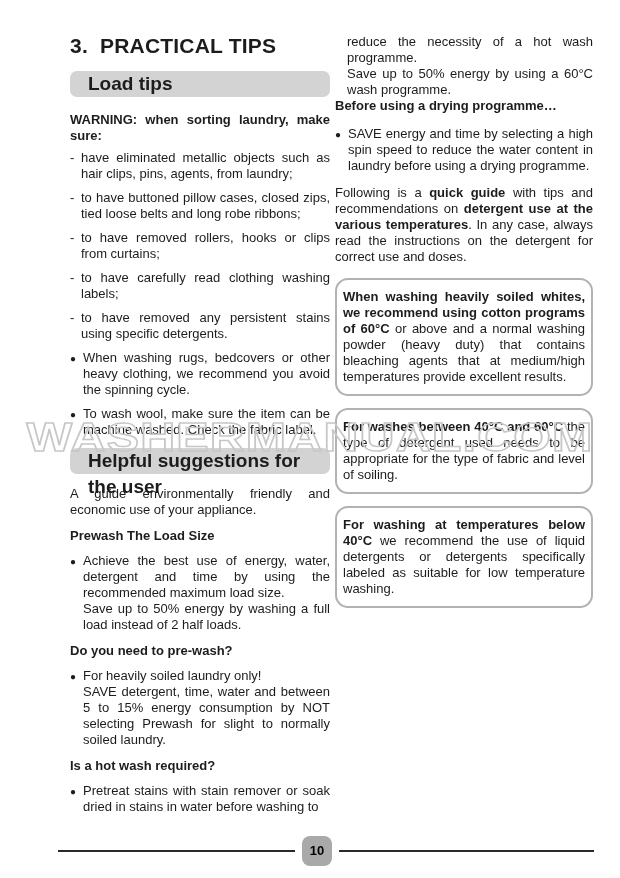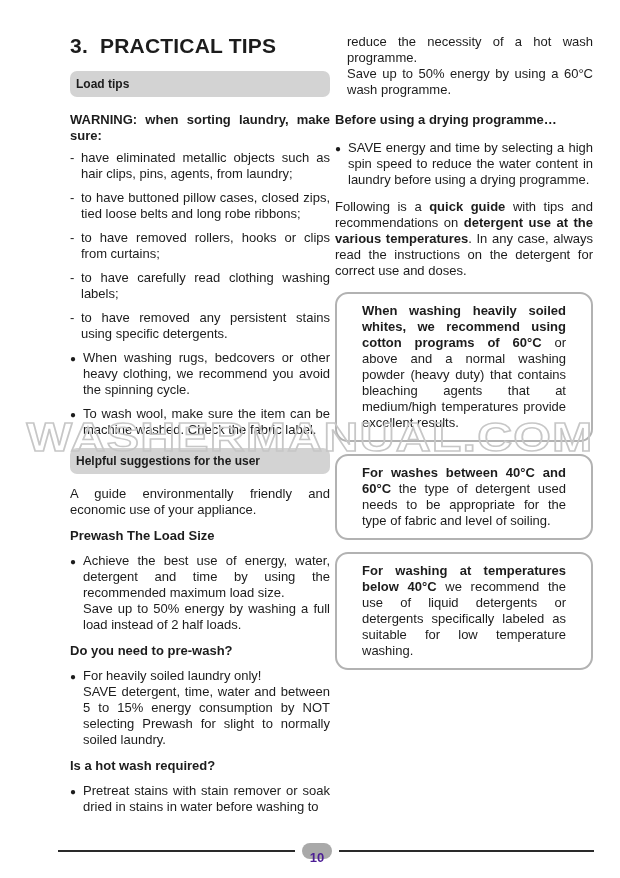--- a/index.html
+++ b/index.html
@@ -17,64 +17,64 @@
 
   p { margin:0; }
   .just { text-align:justify; }
 
   h1.title {
     font-size:21px; line-height:24px; font-weight:700;
     margin:0 0 13px 0; white-space:pre-wrap; letter-spacing:0.2px;
   }
   .bar {
     background:#d3d3d3; border-radius:7px; height:26px; line-height:26px;
-    padding-left:6px; font-weight:700; font-size:12px; margin:0 0 15px 0;
+    padding-left:18px; font-weight:700; font-size:19px; margin:0 0 15px 0;
   }
   .bar.bar-helpful { margin-top:10px; margin-bottom:12px; }
 
   .warning { font-weight:700; margin-bottom:6px; }
 
   .hang { position:relative; padding-left:11px; margin-bottom:8px; }
   .hang .mk { position:absolute; left:0; top:0; }
   .hang.dot { padding-left:13px; }
   .hang.dot .mk { font-size:10px; top:1px; }
 
   .intro { margin-bottom:10px; }
   .subhead { font-weight:700; margin:0 0 9px 0; }
   .col-left .hang.sect { margin-bottom:10px; }
 
-  .cont { margin-left:12px; margin-bottom:14px; }
+  .cont { margin-left:12px; }
   .drying-head { font-weight:700; margin-bottom:12px; }
   .drying-bullet { margin-bottom:11px; }
   .quick-guide { margin-bottom:13px; }
 
   .box {
     border:2px solid #b2b2b2; border-radius:13px;
-    padding:9px 25px; margin-bottom:12px;
+    padding:9px 6px; margin-bottom:12px;
   }
 
   .watermark {
     position:absolute; left:0; top:415px; width:620px;
     text-align:center; white-space:nowrap;
     font-size:41px; line-height:44px; font-weight:700; letter-spacing:1px;
     color:transparent; -webkit-text-stroke:1.5px #c7c7c7;
     transform:scaleX(1.18); transform-origin:center;
     z-index:4; pointer-events:none;
   }
 
   .footer {
     position:absolute; left:58px; width:536px; top:836px; height:30px;
     display:flex; align-items:center; z-index:2;
   }
   .rule { height:2px; background:#2a2a2a; }
   .rule.seg1 { width:237px; }
   .rule.seg2 { flex:1; }
   .badge {
-    width:30px; height:16px; background:#a9a9a9; border-radius:8px;
-    color:#4c1d95; font-weight:700; font-size:13px; line-height:30px;
+    width:30px; height:30px; background:#a9a9a9; border-radius:8px;
+    color:#000000; font-weight:700; font-size:13px; line-height:30px;
     text-align:center; margin:0 7px; flex:0 0 auto;
   }
 </style>
 </head>
 <body>
 
 <div class="page">
 
   <div class="col col-left">
     <h1 class="title">3.  PRACTICAL TIPS</h1>

